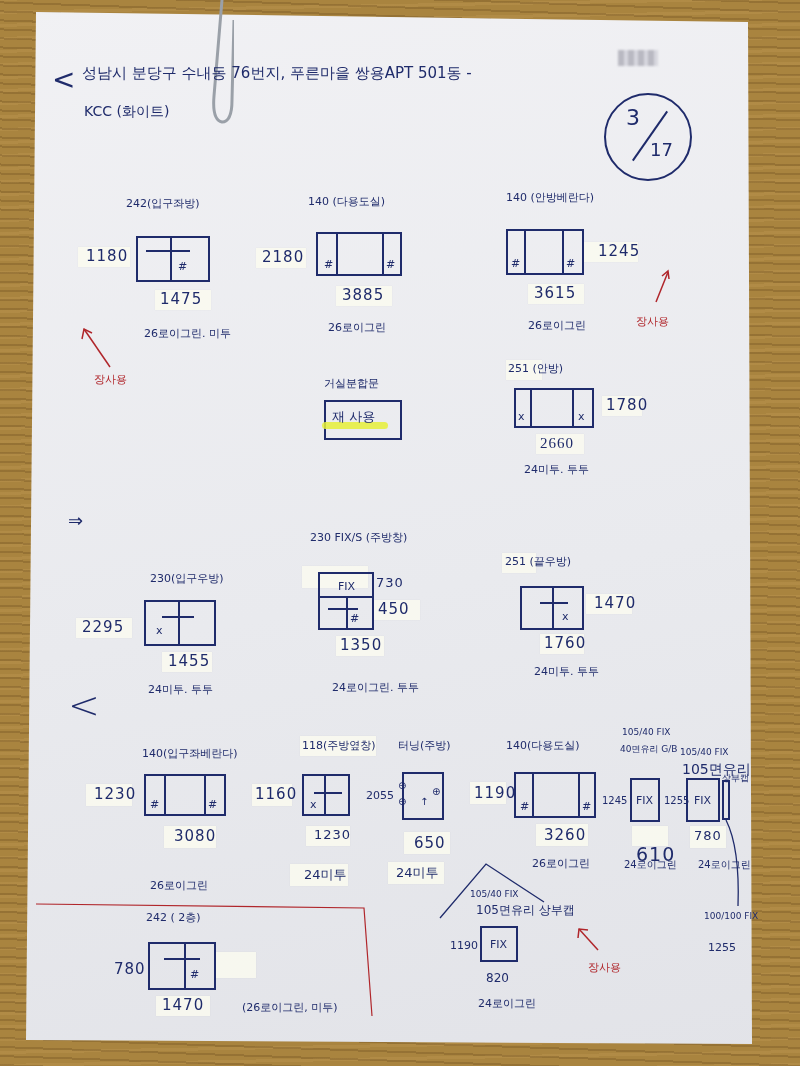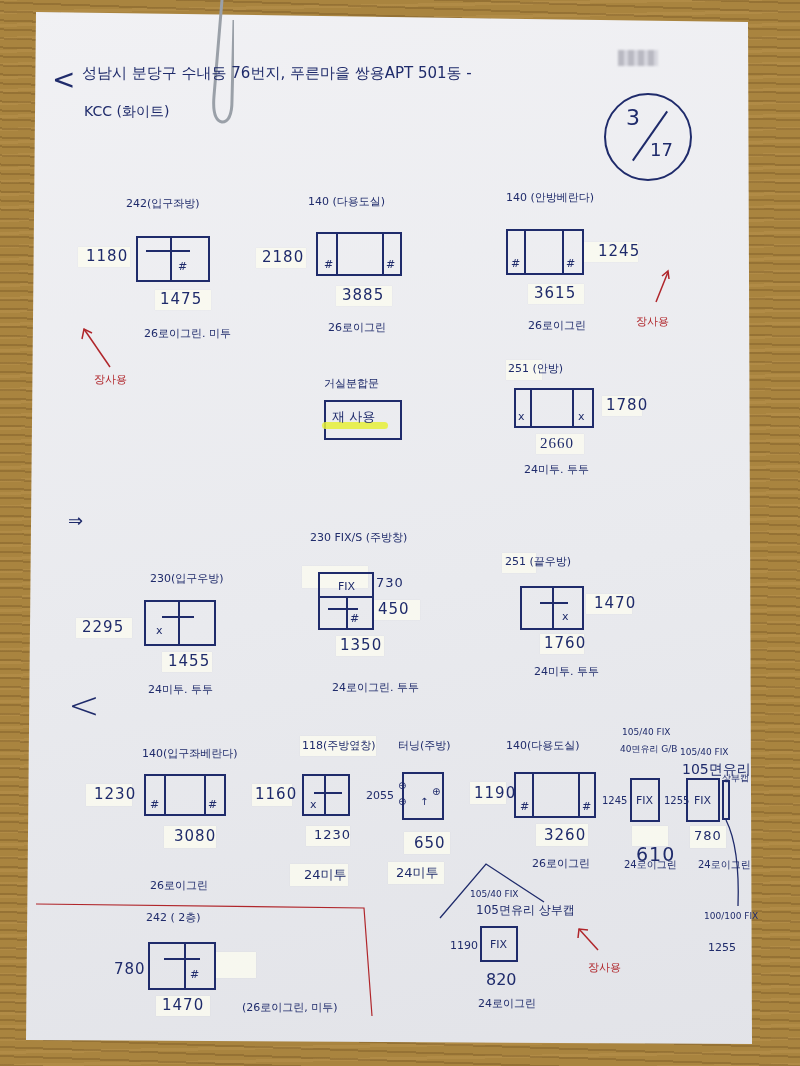--- a/index.html
+++ b/index.html
@@ -244,21 +244,21 @@
 
 <svg style="position:absolute;left:436px;top:862px;" width="110" height="60">
     <polyline points="4,56 50,2 108,40" fill="none" stroke="#1f2b6b" stroke-width="1.3"></polyline>
   </svg>
 <div class="hw" style="left:470px;top:890px;font-size:9px;">105/40 FIX</div>
 <div class="hw" style="left:476px;top:904px;font-size:12px;">105면유리 상부캡</div>
 <div class="hw" style="left:450px;top:940px;font-size:11px;">1190</div>
 <div class="win" style="left:480px;top:926px;width:34px;height:32px;">
   <span class="mark" style="left:8px;top:10px;">FIX</span>
 </div>
-<div class="hw" style="left:486px;top:972px;font-size:16px;">820</div>
+<div class="hw" style="left:486px;top:972px;font-size:12px;">820</div>
 <div class="hw lbl" style="left:478px;top:998px;">24로이그린</div>
 <svg style="position:absolute;left:576px;top:926px;" width="26" height="28">
     <line x1="22" y1="24" x2="3" y2="3" stroke="#b0262b" stroke-width="1.5"></line>
     <polyline points="2,12 3,3 12,4" fill="none" stroke="#b0262b" stroke-width="1.5"></polyline>
   </svg>
 <div class="hw red lbl" style="left:588px;top:962px;">장사용</div>
 
 <svg style="position:absolute;left:34px;top:898px;" width="340" height="120">
     <polyline points="2,6 330,10 338,118" fill="none" stroke="#b0262b" stroke-width="1.2"></polyline>
   </svg>

